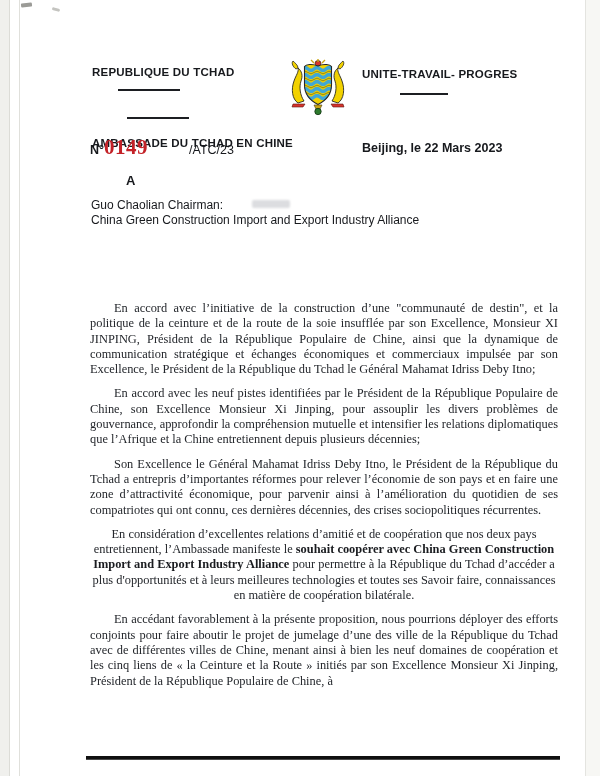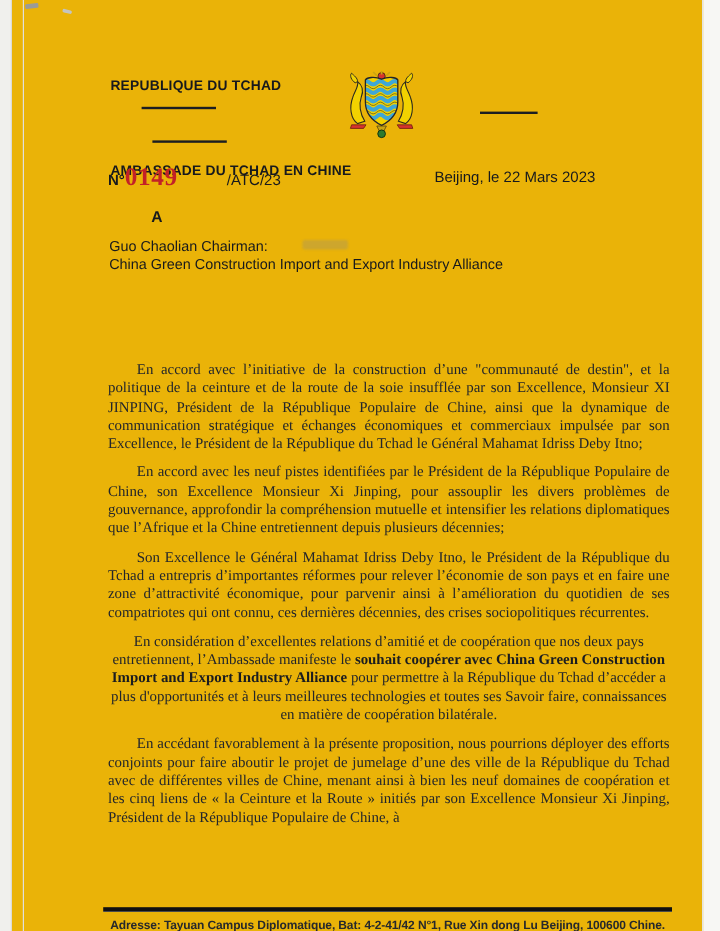--- a/index.html
+++ b/index.html
@@ -1,18 +1,18 @@
 <!DOCTYPE html>
 <html><head>
 <meta charset="utf-8">
 <style>
   html,body { margin:0; padding:0; background:#e8e8e6; }
   .page {
     position:relative; width:600px; height:776px; margin:0 auto;
-    background:#eab308; overflow:hidden;
+    background:#ffffff; overflow:hidden;
     font-family:"Liberation Sans", sans-serif; color:#23262b;
   }
   
   .scan-left-band  { position:absolute; left:0; top:0; width:9px; height:776px; background:#f0f0ed; border-right:1px solid #dcdcd7; }
   .scan-left-line  { position:absolute; left:19px; top:0; width:1px; height:776px; background:#e0e0db; }
   .scan-right-line { position:absolute; left:585px; top:0; width:1px; height:776px; background:#e4e4e0; }
   .scan-right-band { position:absolute; left:586px; top:0; width:14px; height:776px; background:#f7f7f4; }
   .staple  { position:absolute; left:21px; top:3px; width:11px; height:4px; background:#9b9b97; border-radius:1px; transform:rotate(-6deg); }
   .staple2 { position:absolute; left:52px; top:8px; width:8px; height:3px; background:#c4c4c0; border-radius:2px; transform:rotate(14deg); }
 
@@ -23,21 +23,21 @@
   .lh-rule2 { position:absolute; left:127px; top:117px; width:62px; height:2px; background:#1c1e22; }
   .lh-motto { position:absolute; left:362px; top:68px; font-size:11.5px; font-weight:bold; letter-spacing:.2px; color:#17191d; }
   .lh-rule3 { position:absolute; left:400px; top:93px; width:48px; height:2px; background:#1c1e22; }
   .emblem   { position:absolute; left:284px; top:59px; width:68px; height:58px; }
 
   
   .ref { position:absolute; left:90px; top:135px; display:flex; align-items:baseline; }
   .ref-prefix { font-size:12.5px; font-weight:bold; color:#17191d; }
   .ref-number { font-family:"Liberation Serif", serif; font-size:21px; font-weight:600; color:#c32127; letter-spacing:.5px; }
   .ref-suffix { font-size:12.5px; font-weight:normal; color:#17191d;margin-left:41px; }
-  .date { position:absolute; left:362px; top:141px; font-size:12.5px; font-weight:normal; color:#17191d; }
+  .date { position:absolute; left:362px; top:141px; font-size:12.5px; font-weight:bold; color:#17191d; }
 
   
   .salut { position:absolute; left:126px; top:173px; font-size:13px; font-weight:bold; color:#17191d; }
   .recipient { position:absolute; left:91px; top:198px; font-size:12px; font-weight:normal; line-height:15px; color:#17191d; }
   .smudge { position:absolute; left:252px; top:200px; width:38px; height:8px; background:rgba(128,132,142,.28); border-radius:2px; filter:blur(1px); }
 
   
   .objet { position:absolute; left:91px; top:240px; width:452px; font-size:12.6px; font-weight:bold; line-height:16.5px; color:#17191d; }
   .objet .u { text-decoration:underline; }
 
@@ -62,20 +62,21 @@
   <div class="scan-left-line"></div>
   <div class="scan-right-line"></div>
   <div class="scan-right-band"></div>
   <div class="staple"></div>
   <div class="staple2"></div>
 
   <div class="lh-line1">REPUBLIQUE DU TCHAD</div>
   <div class="lh-rule1"></div>
   <div class="lh-line2">AMBASSADE DU TCHAD EN CHINE</div>
   <div class="lh-rule2"></div>
+  <div class="lh-motto">UNITE-TRAVAIL- PROGRES</div>
   <div class="lh-rule3"></div>
 
   <svg class="emblem" viewBox="0 0 68 58">
     <defs>
       <clipPath id="shieldClip">
         <path d="M34 7 C28 4.5 22 5.5 20.5 7.5 L20.5 26 C20.5 36 27 42 34 45.5 C41 42 47.5 36 47.5 26 L47.5 7.5 C46 5.5 40 4.5 34 7 Z"></path>
       </clipPath>
     </defs>
 
     <circle cx="34" cy="4.5" r="3" fill="#d6342c" stroke="#3a2a12" stroke-width=".7"></circle>
@@ -128,15 +129,14 @@
 
   <div class="body">
     <p>En accord avec l’initiative de la construction d’une "communauté de destin", et la politique de la ceinture et de la route de la soie insufflée par son Excellence, Monsieur XI JINPING, Président de la République Populaire de Chine, ainsi que la dynamique de communication stratégique et échanges économiques et commerciaux impulsée par son Excellence, le Président de la République du Tchad le Général Mahamat Idriss Deby Itno;</p>
     <p>En accord avec les neuf pistes identifiées par le Président de la République Populaire de Chine, son Excellence Monsieur Xi Jinping, pour assouplir les divers problèmes de gouvernance, approfondir la compréhension mutuelle et intensifier les relations diplomatiques que l’Afrique et la Chine entretiennent depuis plusieurs décennies;</p>
     <p>Son Excellence le Général Mahamat Idriss Deby Itno, le Président de la République du Tchad a entrepris d’importantes réformes pour relever l’économie de son pays et en faire une zone d’attractivité économique, pour parvenir ainsi à l’amélioration du quotidien de ses compatriotes qui ont connu, ces dernières décennies, des crises sociopolitiques récurrentes.</p>
     <p class="no-indent"><span>En considération d’excellentes relations d’amitié et de coopération que nos deux pays entretiennent, l’Ambassade manifeste le </span><b>souhait coopérer avec  China Green Construction Import and Export Industry Alliance</b><span> pour permettre à la République du Tchad d’accéder a plus d'opportunités et à leurs meilleures technologies et toutes ses Savoir faire, connaissances en matière de coopération bilatérale.</span></p>
     <p>En accédant favorablement à la présente proposition, nous pourrions déployer des efforts conjoints pour faire aboutir le projet de jumelage d’une des ville de la République du Tchad avec de différentes villes de Chine, menant ainsi à bien les neuf domaines de coopération et les cinq liens de « la Ceinture et la Route » initiés par son Excellence Monsieur Xi Jinping, Président de la République Populaire de Chine, à</p>
   </div>
 
   <div class="foot-rule"></div>
-  <div class="foot-addr">Adresse: Tayuan Campus Diplomatique, Bat: 4-2-41/42 N°1, Rue Xin dong Lu Beijing, 100600 Chine.</div>
 
 </div>
 
 </body></html>

